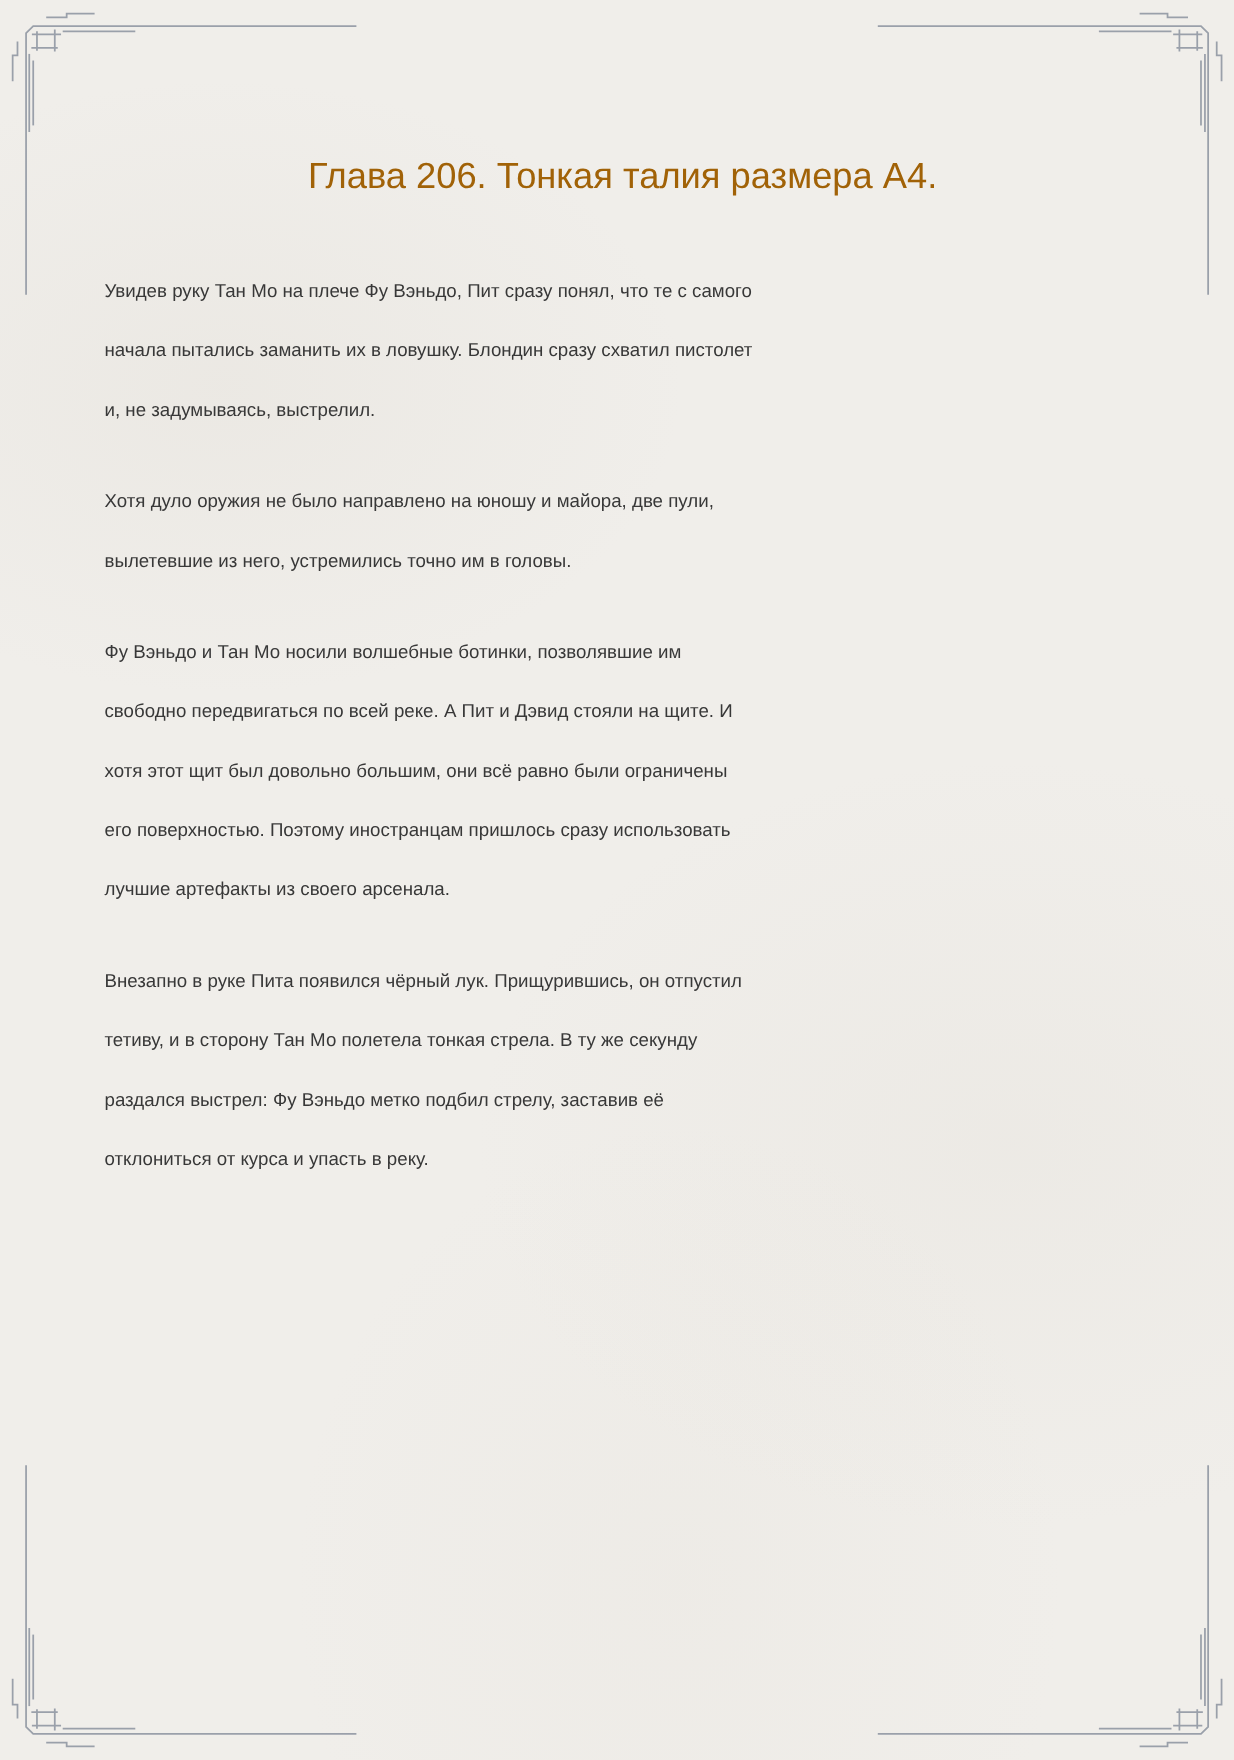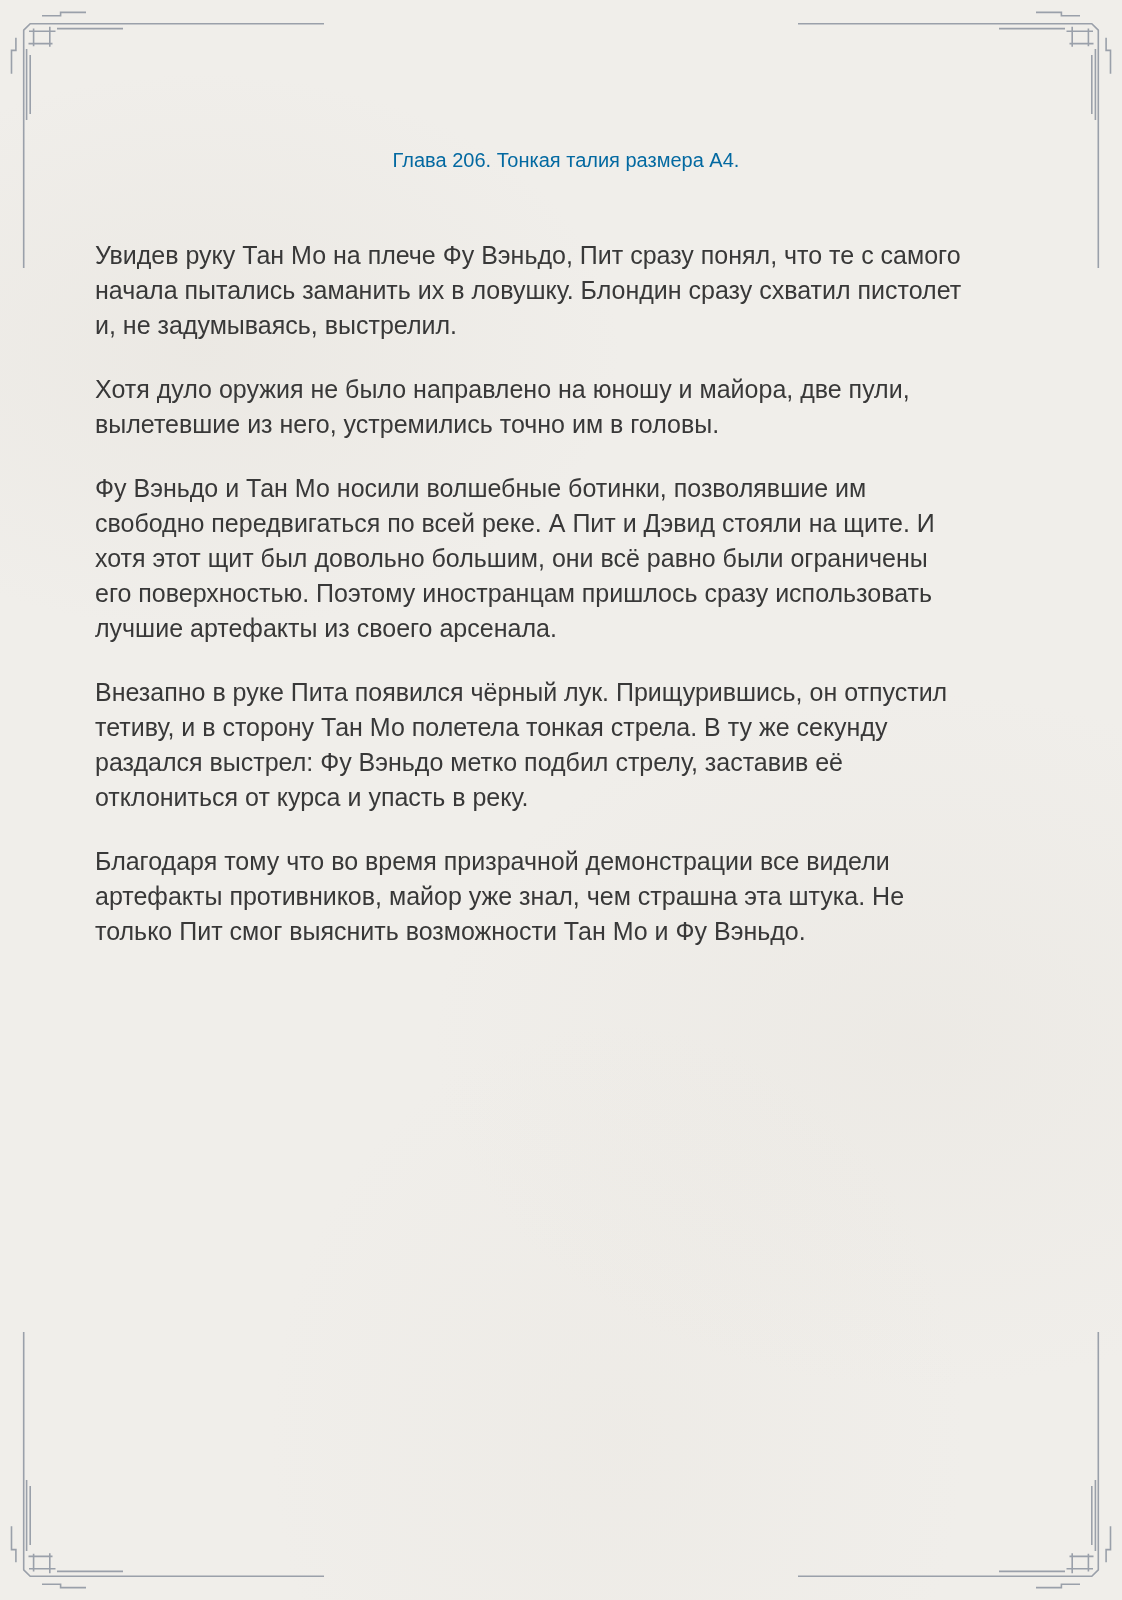--- a/index.html
+++ b/index.html
@@ -32,31 +32,31 @@
   
   .content {
     position: absolute;
     left: 95px;
     right: 85px;
     top: 143px;
     color: #383838;
   }
   .chapter-title {
     text-align: center;
-    color: #0369a1;
-    font-size: 20px;
+    color: #a16207;
+    font-size: 33px;
     line-height: 34px;
     font-weight: 400;
     margin: 0 0 61px 0;
     white-space: pre-line;
   }
   .chapter-text p {
     margin: 0 0 29px 0;
-    font-size: 25px;
-    line-height: 35px;
+    font-size: 17px;
+    line-height: 54px;
     white-space: pre-line;
   }
 </style>
 </head>
 <body>
 
 <div class="frame">
   <div class="corner tl">
     <svg viewBox="0 0 340 280" xmlns="http://www.w3.org/2000/svg">
       <path d="M324,23.7 H30.2 L23.7,30.2 V268"></path>
@@ -113,17 +113,14 @@
 вылетевшие из него, устремились точно им в головы.</p>
     <p>Фу Вэньдо и Тан Мо носили волшебные ботинки, позволявшие им
 свободно передвигаться по всей реке. А Пит и Дэвид стояли на щите. И
 хотя этот щит был довольно большим, они всё равно были ограничены
 его поверхностью. Поэтому иностранцам пришлось сразу использовать
 лучшие артефакты из своего арсенала.</p>
     <p>Внезапно в руке Пита появился чёрный лук. Прищурившись, он отпустил
 тетиву, и в сторону Тан Мо полетела тонкая стрела. В ту же секунду
 раздался выстрел: Фу Вэньдо метко подбил стрелу, заставив её
 отклониться от курса и упасть в реку.</p>
-    <p>Благодаря тому что во время призрачной демонстрации все видели
-артефакты противников, майор уже знал, чем страшна эта штука. Не
-только Пит смог выяснить возможности Тан Мо и Фу Вэньдо.</p>
   </div>
 </div>
 
 </body></html>

